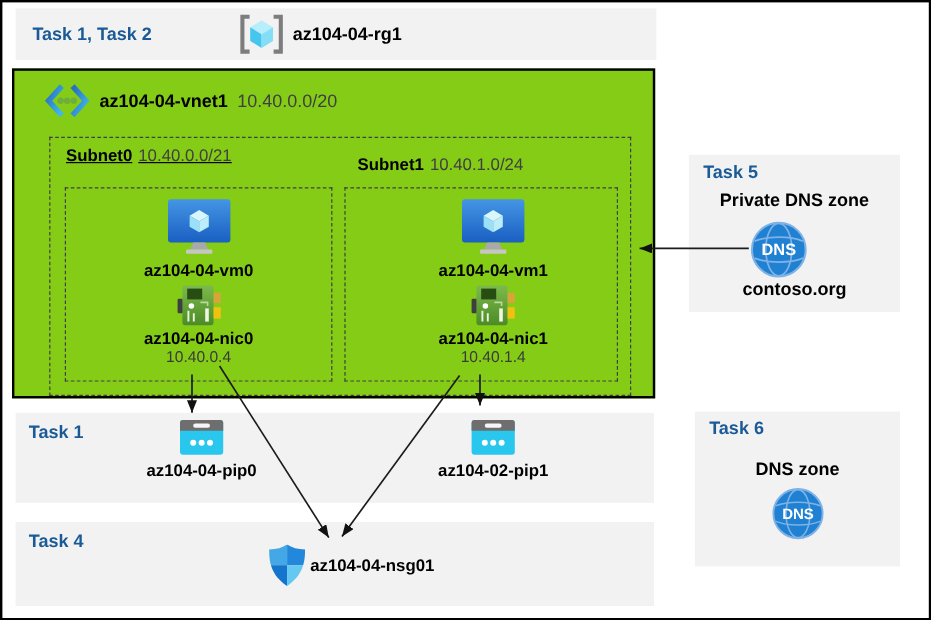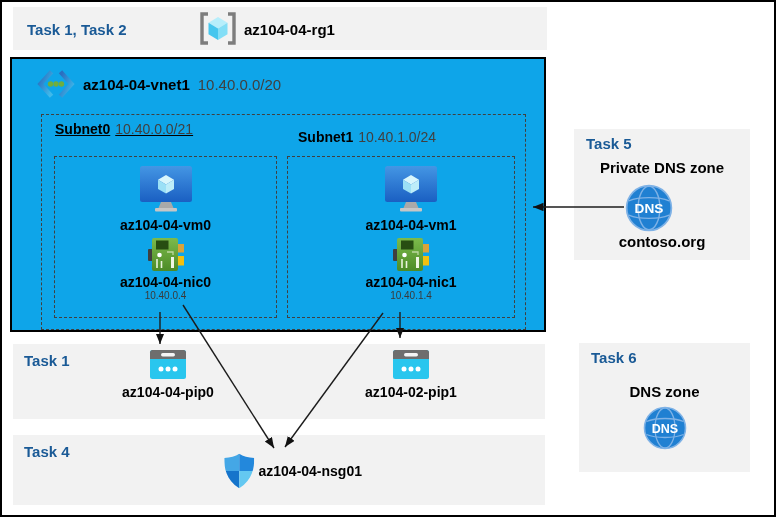--- a/index.html
+++ b/index.html
@@ -6,31 +6,31 @@
   .canvas{
     position:relative;width:776px;height:517px;box-sizing:border-box;
     background:#fff;border:2px solid #000;overflow:hidden;
     font-family:"Liberation Sans",sans-serif;color:#000;
   }
   .gray{background:#f2f2f2;}
   .task-label{font-weight:700;font-size:15px;color:#1a5a96;white-space:nowrap;}
   .name{font-weight:700;font-size:14px;color:#000;white-space:nowrap;}
   .name-lg{font-weight:700;font-size:15px;color:#000;white-space:nowrap;}
   .muted{font-weight:400;font-size:14px;color:#404040;white-space:nowrap;}
-  .ip{font-weight:400;font-size:10px;color:#3a3a3a;white-space:nowrap;}
+  .ip{font-weight:400;font-size:13px;color:#3a3a3a;white-space:nowrap;}
 
   
   .top-band{position:absolute;left:11px;top:5px;width:534px;height:43px;}
   .top-band .task-label{position:absolute;left:14px;top:50%;transform:translateY(-50%);}
   .rg-icon{position:absolute;left:184px;top:4px;}
   .rg-name{position:absolute;left:231px;top:50%;transform:translateY(-50%);}
 
   
   .vnet-box{position:absolute;left:8px;top:55px;width:536px;height:275px;
-    border:2px solid #000;box-sizing:border-box;background:#0ea5e9;}
+    border:2px solid #000;box-sizing:border-box;background:#84cc16;}
   .vnet-header{position:absolute;left:25px;top:11px;display:flex;align-items:center;gap:8px;}
   .vnet-header .muted{font-size:15px;}
 
   .outer-dashed{position:absolute;left:29px;top:55px;width:485px;height:216px;
     border:1px dashed #404040;box-sizing:border-box;}
   .subnet-label{position:absolute;display:flex;gap:5px;align-items:baseline;}
   .subnet0-label{left:13px;top:6px;text-decoration:underline;}
   .subnet1-label{left:256px;top:14px;}
   .subnet-box{position:absolute;top:41px;height:162px;border:1px dashed #404040;
     box-sizing:border-box;display:flex;flex-direction:column;align-items:center;}

